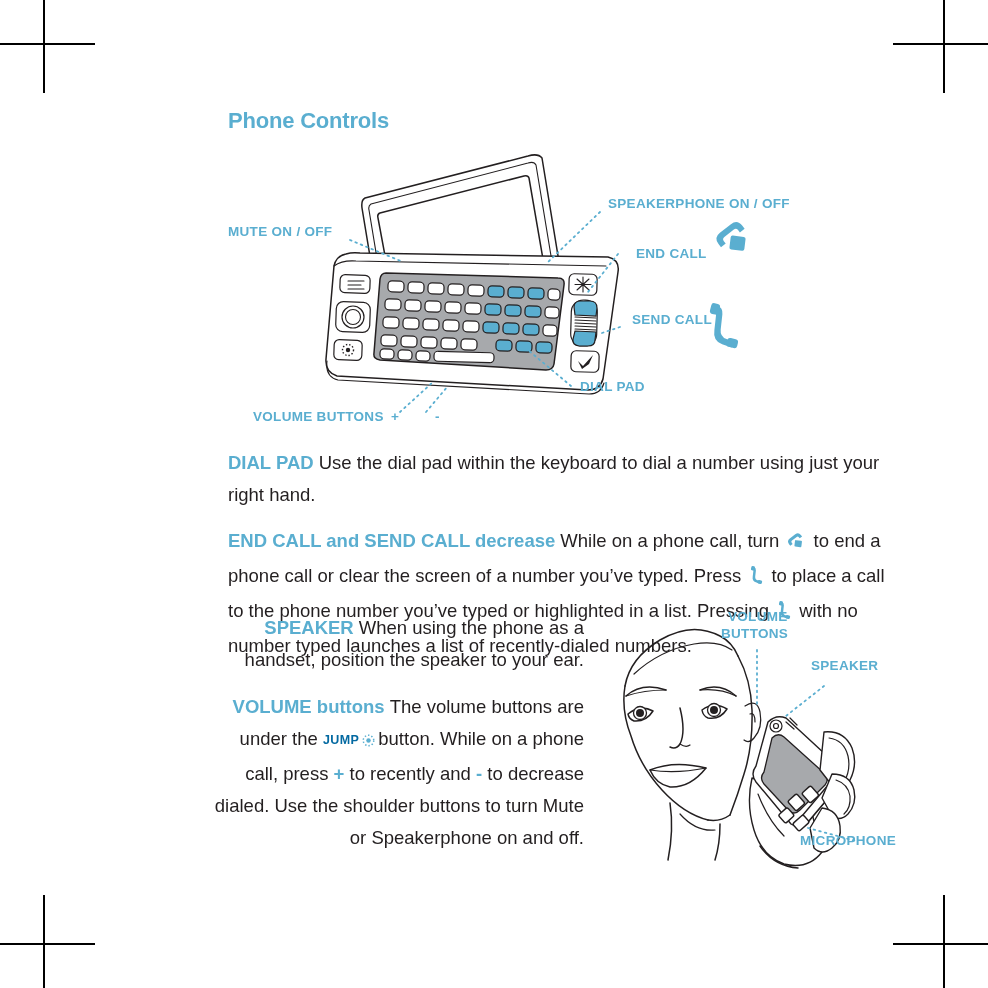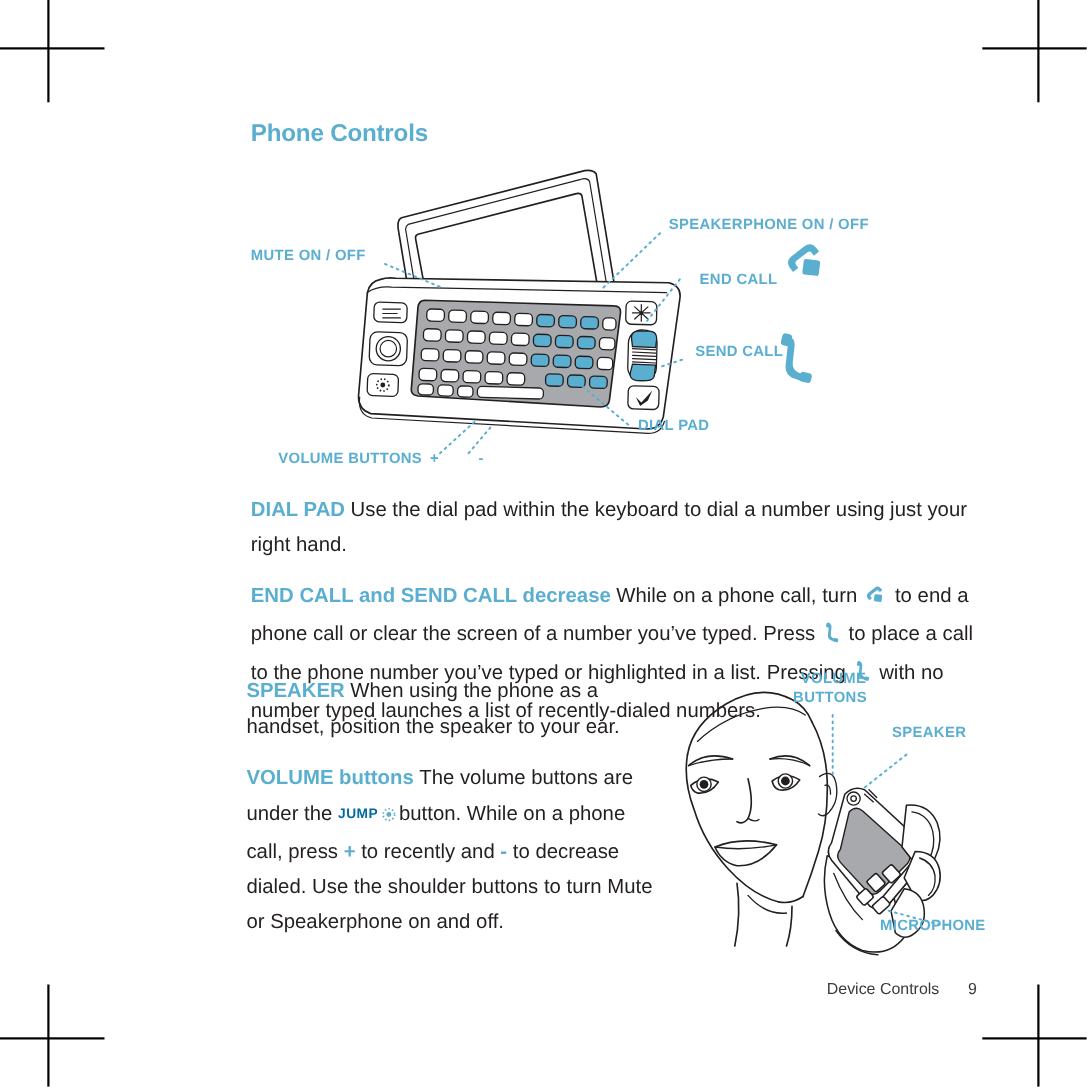--- a/index.html
+++ b/index.html
@@ -95,24 +95,25 @@
     color: #0369a1;
     font-weight: bold;
     font-size: 12.5px;
     letter-spacing: 0.4px;
     vertical-align: 1px;
   }
 
   
   .lower {
     position: absolute;
-    left: 224px;
+    left: 212px;
     top: 612px;
     width: 660px;
     height: 260px;
+    text-align: right;
   }
   .lower .para { margin-bottom: 15px; }
 
   
   .person-figure {
     position: absolute;
     left: 608px;
     top: 598px;
     width: 340px;
     height: 272px;
@@ -429,17 +430,14 @@
       <path class="plead" d="M216 88 L178 118"></path>
       <path class="plead" d="M200 230 L248 243"></path>
 
       <text class="plbl" x="120" y="23">VOLUME</text>
       <text class="plbl" x="113" y="40">BUTTONS</text>
       <text class="plbl" x="203" y="72">SPEAKER</text>
       <text class="plbl" x="192" y="247">MICROPHONE</text>
     </svg>
   </div>
 
-  <div class="footer">
-    <span class="sect">Device Controls</span><span>9</span>
-  </div>
 
 </div>
 
 </body></html>

